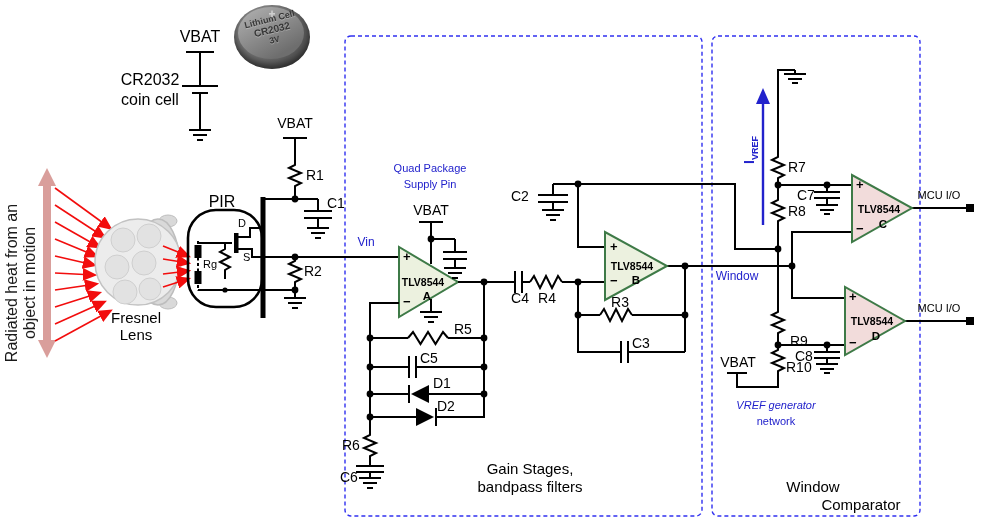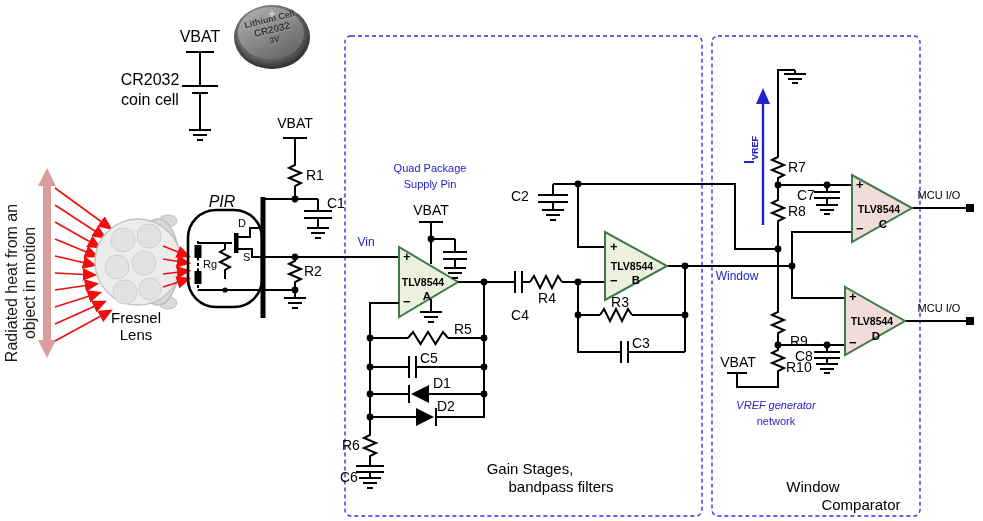--- a/index.html
+++ b/index.html
@@ -302,21 +302,21 @@
 </div>
 
 <div id="heatText">
   <div>Radiated heat from an</div>
   <div>object in motion</div>
 </div>
 
 <div class="lbl black s15 ctr" style="left:136px;top:310px;">Fresnel</div>
 <div class="lbl black s15 ctr" style="left:136px;top:327px;">Lens</div>
 
-<div class="lbl black s16 ctr" style="left:222px;top:194px;font-style:italic;">PIR</div>
+<div class="lbl black s16 ctr" style="left:222px;top:194px;">PIR</div>
 <div class="lbl black s11" style="left:238px;top:218px;">D</div>
 <div class="lbl black s11" style="left:243px;top:252px;">S</div>
 <div class="lbl black s11" style="left:203px;top:259px;">Rg</div>
 
 <div class="lbl black s14 ctr" style="left:295px;top:116px;">VBAT</div>
 <div class="lbl black s14" style="left:306px;top:168px;">R1</div>
 <div class="lbl black s14" style="left:327px;top:196px;">C1</div>
 <div class="lbl black s14" style="left:304px;top:264px;">R2</div>
 
 <div class="lbl blue s18 ctr" style="left:366px;top:236px;">Vin</div>
@@ -329,34 +329,34 @@
 <div class="lbl black s10b ctr" style="left:423px;top:277px;">TLV8544</div>
 <div class="lbl black s11b ctr" style="left:427px;top:290px;">A</div>
 
 <div class="lbl black s14" style="left:454px;top:322px;">R5</div>
 <div class="lbl black s14" style="left:420px;top:351px;">C5</div>
 <div class="lbl black s14" style="left:433px;top:376px;">D1</div>
 <div class="lbl black s14" style="left:437px;top:399px;">D2</div>
 <div class="lbl black s14" style="left:342px;top:438px;">R6</div>
 <div class="lbl black s14" style="left:340px;top:470px;">C6</div>
 
-<div class="lbl black s14 ctr" style="left:520px;top:308px;">C4</div>
+<div class="lbl black s14 ctr" style="left:520px;top:291px;">C4</div>
 <div class="lbl black s14 ctr" style="left:547px;top:291px;">R4</div>
 <div class="lbl black s14" style="left:511px;top:189px;">C2</div>
 <div class="lbl black s14 ctr" style="left:620px;top:295px;">R3</div>
 <div class="lbl black s14" style="left:632px;top:336px;">C3</div>
 
 <div class="lbl black pm" style="left:610px;top:240px;">+</div>
 <div class="lbl black pm" style="left:610px;top:274px;">−</div>
 <div class="lbl black s10b ctr" style="left:632px;top:261px;">TLV8544</div>
 <div class="lbl black s11b ctr" style="left:636px;top:274px;">B</div>
 
 <div class="lbl blue s18 ctr" style="left:737px;top:270px;">Window</div>
 <div class="lbl black s15 ctr" style="left:530px;top:461px;">Gain Stages,</div>
-<div class="lbl black s15 ctr" style="left:530px;top:479px;margin-left:31px;">bandpass filters</div>
+<div class="lbl black s15 ctr" style="left:530px;top:479px;">bandpass filters</div>
 
 <div id="ivref"><span class="main">I</span><sub>VREF</sub></div>
 
 <div class="lbl black s14" style="left:788px;top:160px;">R7</div>
 <div class="lbl black s14" style="left:788px;top:204px;">R8</div>
 <div class="lbl black s14" style="left:797px;top:188px;">C7</div>
 <div class="lbl black s14" style="left:790px;top:334px;">R9</div>
 <div class="lbl black s14" style="left:786px;top:360px;">R10</div>
 <div class="lbl black s14" style="left:795px;top:349px;">C8</div>
 <div class="lbl black s14 ctr" style="left:738px;top:355px;">VBAT</div>

